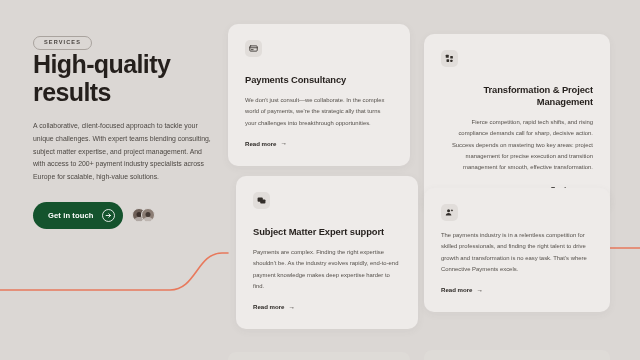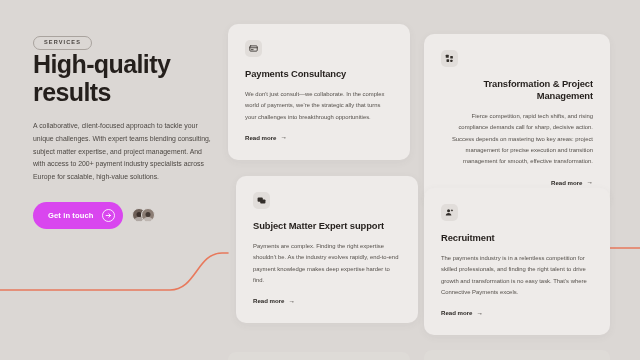--- a/index.html
+++ b/index.html
@@ -53,21 +53,21 @@
   .cta-row {
     margin-top:18px;
     display:flex;
     align-items:center;
     gap:9px;
   }
   .cta-btn {
     display:inline-flex;
     align-items:center;
     gap:8px;
-    background:#d946ef;
+    background:#14532d;
     color:#ffffff;
     border:none;
     border-radius:20px;
     padding:7px 8px 7px 15px;
     font-size:7.6px;
     font-weight:600;
     font-family:"Liberation Sans", sans-serif;
     cursor:pointer;
     letter-spacing:0.1px;
   }
@@ -113,21 +113,21 @@
   }
   .card-icon {
     width:17px; height:17px;
     border-radius:5px;
     background:#e1ddda;
     display:flex; align-items:center; justify-content:center;
     color:#3a3531;
   }
   .card-icon svg { display:block; }
   .card-title {
-    margin-top:11px;
+    margin-top:17px;
     font-size:9.4px;
     line-height:1.28;
     font-weight:700;
     color:#241f1c;
     letter-spacing:-0.1px;
   }
   .card-body {
     margin-top:9px;
     font-size:5.9px;
     line-height:1.92;
@@ -246,21 +246,20 @@
 
   <div class="card" id="card-4">
     <div class="card-icon">
       <svg width="9" height="9" viewBox="0 0 24 24" fill="#332e2a">
         <circle cx="9.5" cy="7" r="4"></circle>
         <path d="M2 20c0-4.2 3.4-6.5 7.5-6.5S17 15.8 17 20z"></path>
         <rect x="17.5" y="3" width="2" height="6" rx="1"></rect>
         <rect x="15.5" y="5" width="6" height="2" rx="1"></rect>
       </svg>
     </div>
-    <div class="card-title">Recruitment</div>
     <div class="card-body">The payments industry is in a relentless competition for skilled professionals, and finding the right talent to drive growth and transformation is no easy task. That's where Connective Payments excels.</div>
     <a class="card-link" href="#">
       <span>Read more</span>
       <span class="arw">→</span>
     </a>
   </div>
 
 </div>
 
 </body></html>

